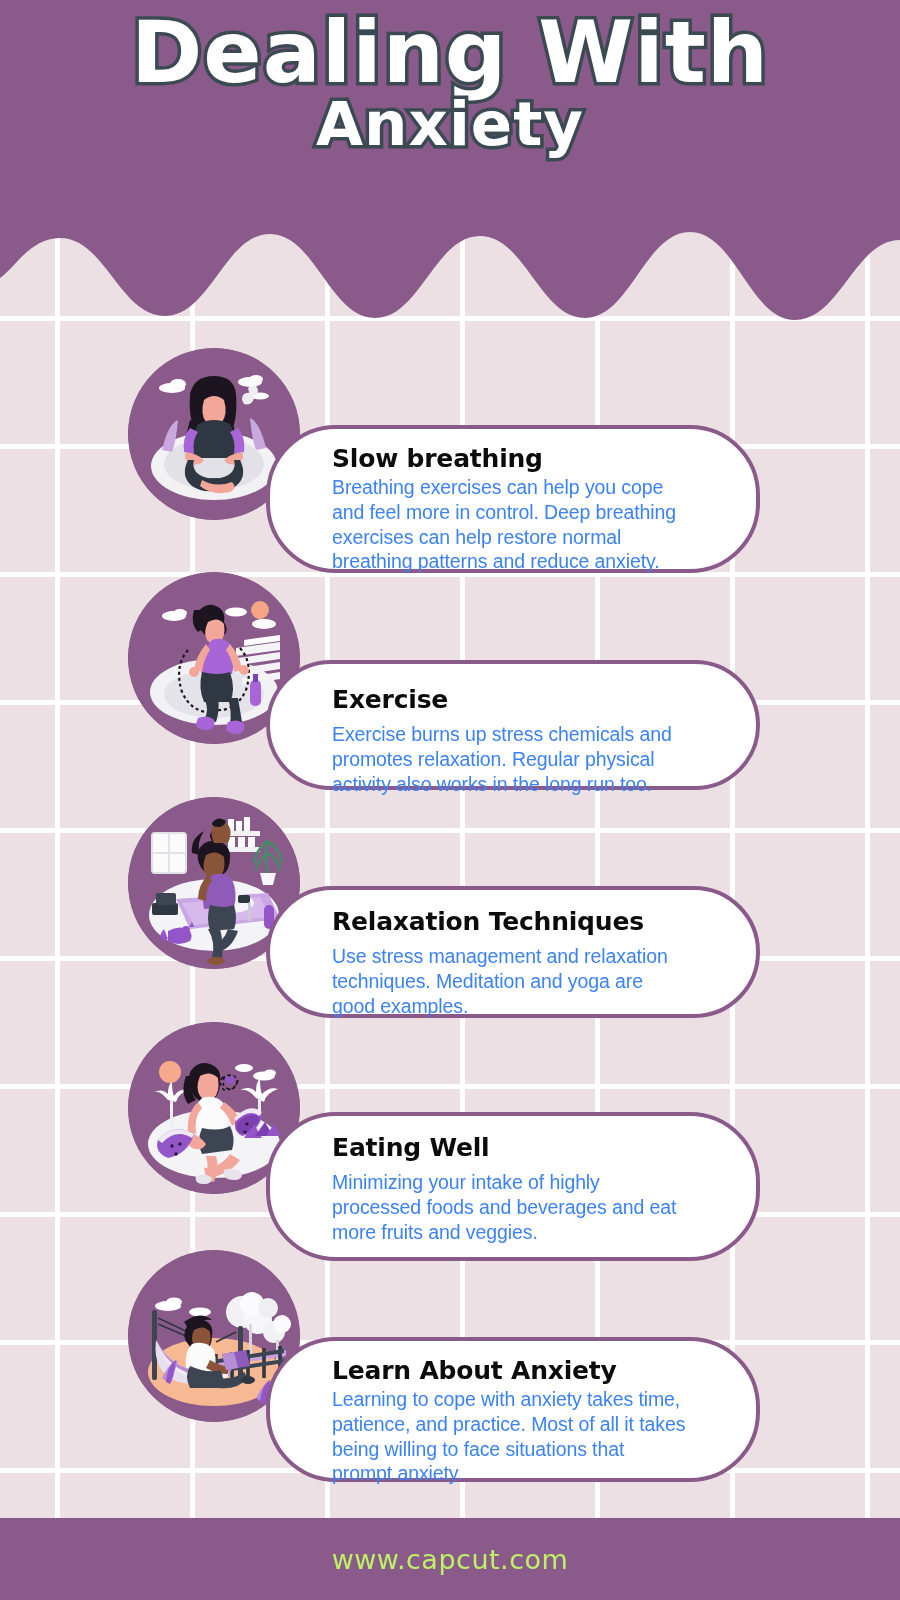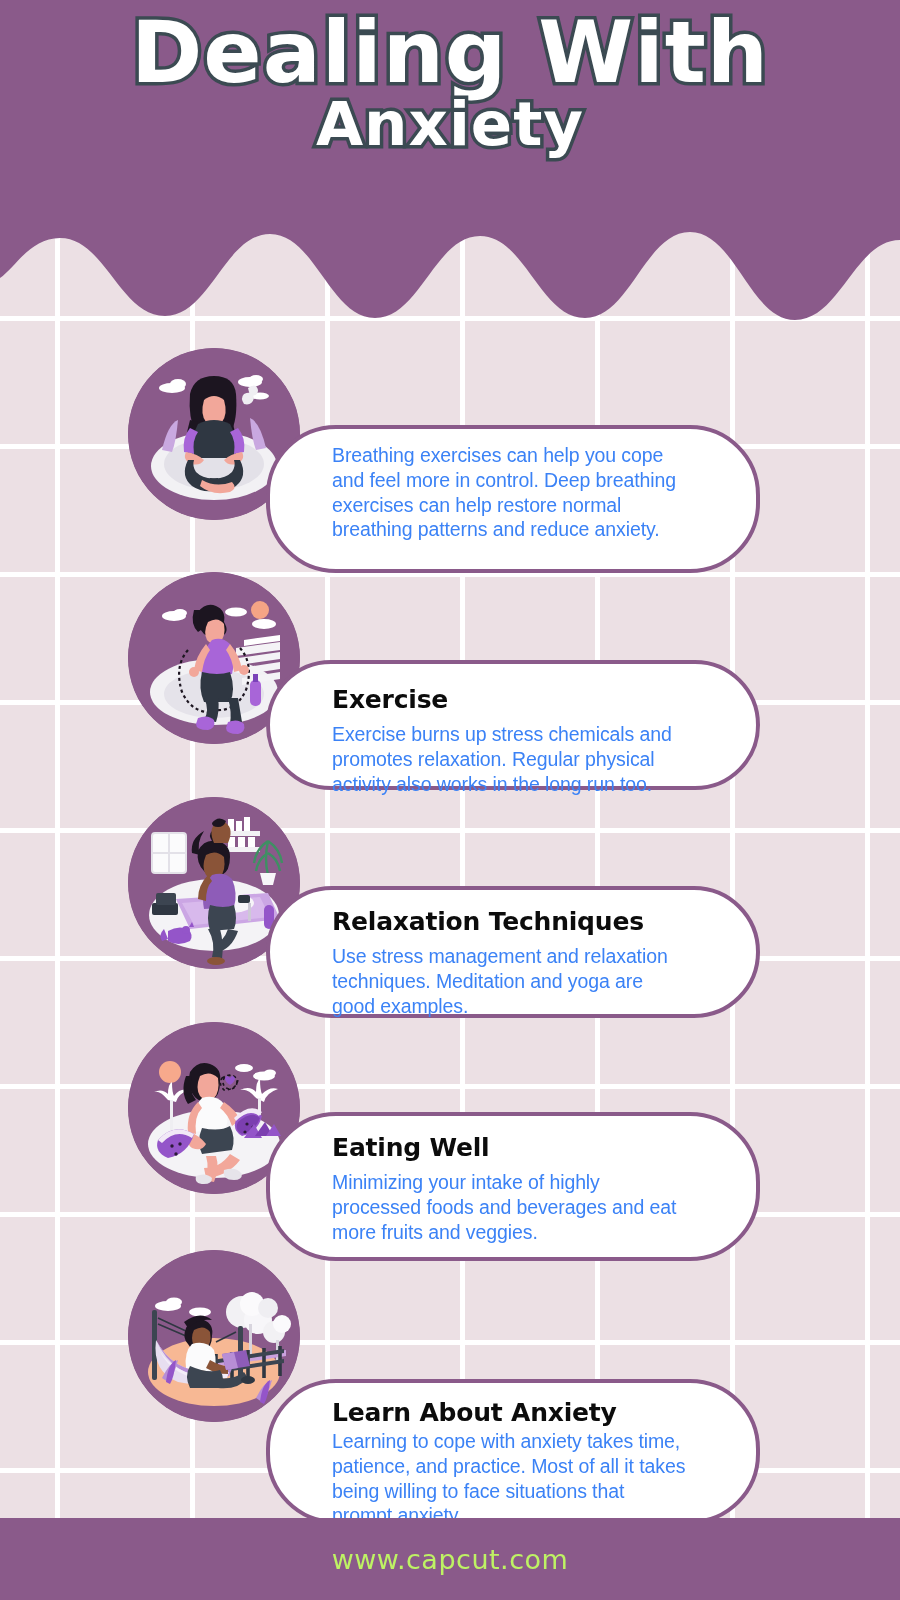--- a/index.html
+++ b/index.html
@@ -175,20 +175,21 @@
           <path d="M114,104 q4,8 -6,12 q-8,2 -12,-4 q6,-6 18,-8z" fill="#f2a79a"></path>
           <path d="M60,112 q-8,16 4,26 q12,8 26,4 l0,-12 q-14,2 -22,-6 q-4,-6 -2,-12z" fill="#2f3742"></path>
           <path d="M112,112 q8,16 -4,26 q-12,8 -26,4 l0,-12 q14,2 22,-6 q4,-6 2,-12z" fill="#2f3742"></path>
           <path d="M74,132 q14,8 30,2 q6,6 -2,10 q-18,4 -30,-6z" fill="#f2a79a"></path>
           <path d="M116,46 q8,-4 10,4 q-2,8 -10,6 q-4,-6 0,-10z" fill="#efeef2"></path>
           <path d="M120,40 q8,-6 10,2 q0,6 -8,6z" fill="#efeef2"></path>
         </svg>
       </div>
       <div class="card" style="top:425px; left:266px; width:494px; height:148px;">
         <div class="card-inner">
+          <div class="card-title">Slow breathing</div>
           <div class="card-body">Breathing exercises can help you cope
 and feel more in control. Deep breathing
 exercises  can help restore normal
 breathing patterns and reduce anxiety.</div>
         </div>
       </div>
     </div>
 
     <div class="item">
       <div class="circle" style="top:572px;">
@@ -396,21 +397,21 @@
           <path d="M90,128 q16,2 26,-6 l4,6 q-10,12 -30,10z" fill="#3c4551"></path>
           <ellipse cx="120" cy="130" rx="7" ry="4" fill="#2f3742"></ellipse>
           <path d="M94,104 L118,100 L122,116 L98,120 Z" fill="#8e5cb8"></path>
           <path d="M94,104 L106,102 L110,118 L98,120 Z" fill="#b78ed6"></path>
           <path d="M34,128 q8,-16 16,-18 q-4,16 -10,22z" fill="#b78ed6"></path>
           <path d="M38,132 q2,-18 10,-22 q-2,18 -6,24z" fill="#9455c9"></path>
           <path d="M128,148 q8,-16 16,-18 q-4,16 -10,22z" fill="#b78ed6"></path>
           <path d="M132,152 q2,-18 10,-22 q-2,18 -6,24z" fill="#9455c9"></path>
         </svg>
       </div>
-      <div class="card" style="top:1337px; left:266px; width:494px; height:145px;margin-top:42px;">
+      <div class="card" style="top:1337px; left:266px; width:494px; height:145px;">
         <div class="card-inner" style="padding-top:14px;">
           <div class="card-title">Learn About Anxiety</div>
           <div class="card-body">Learning to cope with anxiety takes time,
 patience, and practice. Most of all it takes
 being willing to face situations that
 prompt anxiety.</div>
         </div>
       </div>
     </div>
 

